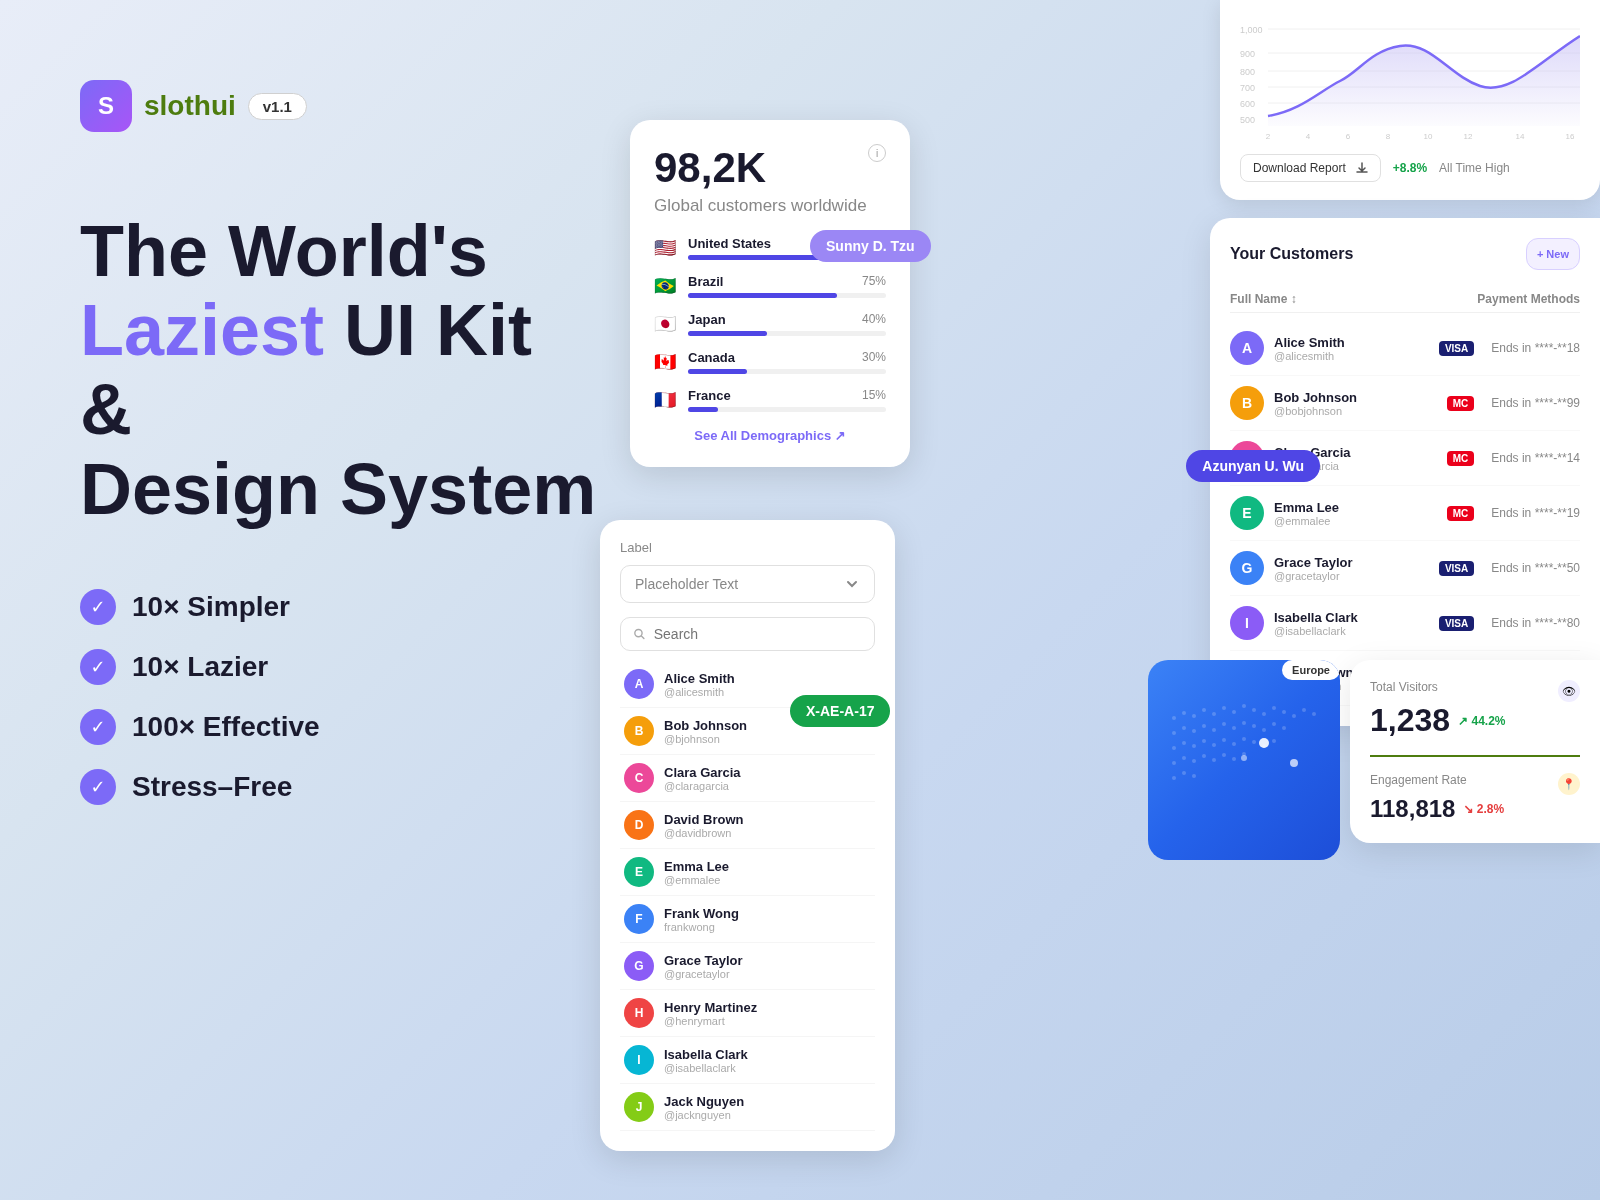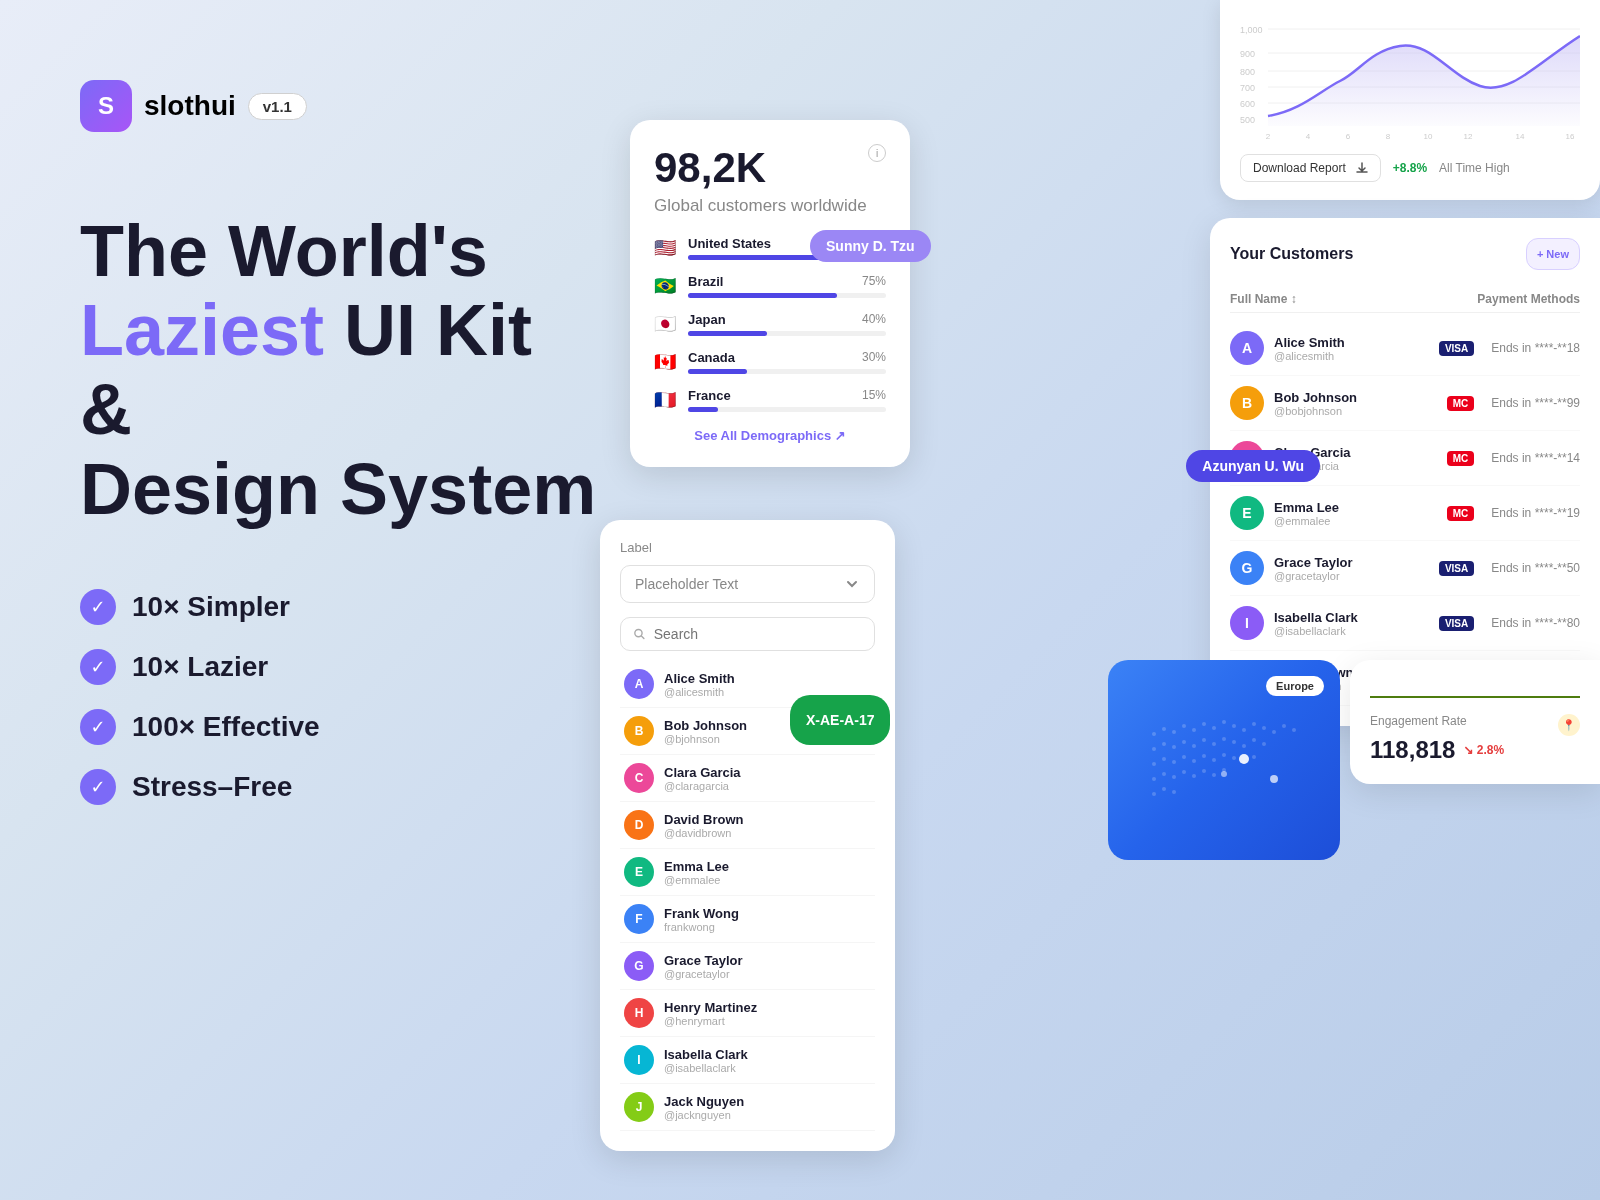--- a/index.html
+++ b/index.html
@@ -34,21 +34,21 @@
       display: flex;
       align-items: center;
       justify-content: center;
       color: white;
       font-weight: 900;
       font-size: 24px;
     }
     .logo-text {
       font-size: 28px;
       font-weight: 700;
-      color: #000000;
+      color: #4d7c0f;
     }
     .version-badge {
       background: white;
       border: 1.5px solid #d0d0d0;
       border-radius: 20px;
       padding: 4px 14px;
       font-size: 15px;
       font-weight: 600;
       color: #333;
     }
@@ -416,21 +416,21 @@
       color: #aaa;
     }
 
     
     .tooltip-xae {
       position: absolute;
       left: 190px;
       top: 695px;
       background: #16a34a;
       color: white;
-      padding: 17px 16px;
+      padding: 8px 16px;
       border-radius: 20px;
       font-size: 14px;
       font-weight: 700;
       white-space: nowrap;
       z-index: 10;
       text-align: right;
     }
 
     
     .analytics-card {
@@ -483,24 +483,23 @@
       display: flex;
       align-items: center;
       gap: 8px;
     }
 
     
     .map-card {
       position: absolute;
       right: 260px;
       top: 660px;
-      width: 232px;
+      width: 192px;
       background: linear-gradient(135deg, #3b82f6, #2563eb, #1d4ed8);
       border-radius: 20px;
-      padding: 16px;
       overflow: hidden;
       height: 200px;
     }
     .map-dots {
       position: relative;
       width: 100%;
       height: 100%;
     }
 
     
@@ -888,20 +887,30 @@
       <div>
         <div class="dropdown-user-name">Jack Nguyen</div>
         <div class="dropdown-user-handle">@jacknguyen</div>
       </div>
     </div>
   </div>
 
   <div class="tooltip-xae">X-AE-A-17</div>
 
   <div class="analytics-card">
+    <div style="display:flex;justify-content:space-between;align-items:flex-start">
+      <div>
+        <div class="analytics-title">Total Visitors</div>
+        <div class="analytics-value">
+          <span>1,238</span>
+          <span class="analytics-change-up">↗ 44.2%</span>
+        </div>
+      </div>
+      <div class="eye-icon">👁</div>
+    </div>
     <div class="engagement-section">
       <div style="display:flex;justify-content:space-between;align-items:flex-start">
         <div>
           <div class="engagement-title">Engagement Rate</div>
           <div class="engagement-value">
             <span>118,818</span>
             <span class="analytics-change-down">↘ 2.8%</span>
           </div>
         </div>
         <div class="pin-icon">📍</div>

